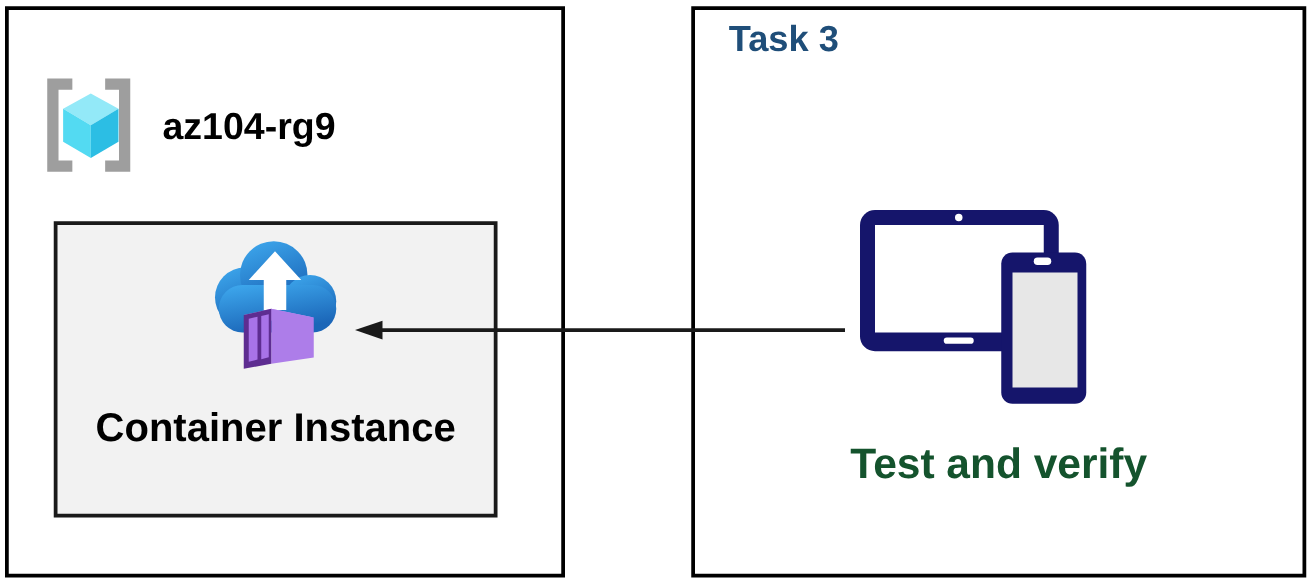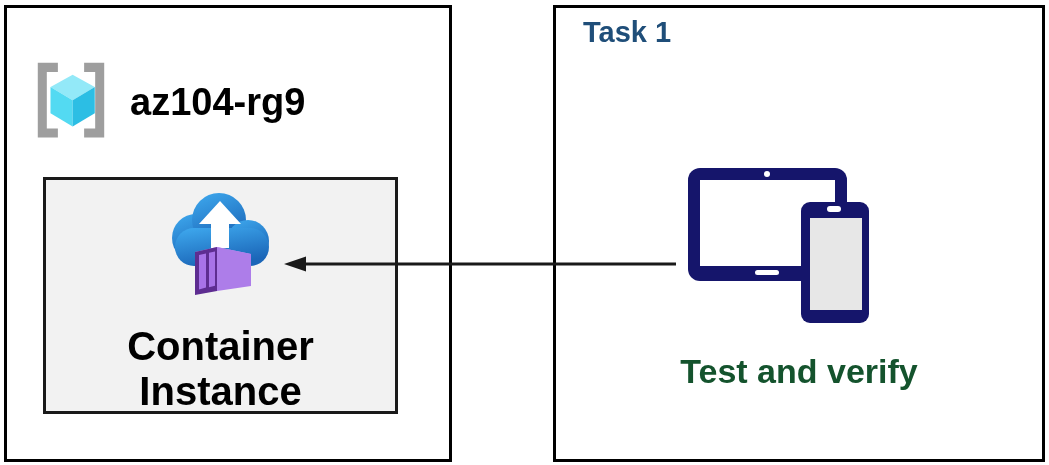--- a/index.html
+++ b/index.html
@@ -10,27 +10,27 @@
   .task-box { position:absolute; background:#fff; border:3px solid #000; }
   .task-box.t1 { left:4px;  top:5px; width:448px; height:457px; }
   .task-box.t2 { left:553px; top:5px; width:492px; height:457px; }
 
   .task-title { position:absolute; font-size:29px; font-weight:bold; letter-spacing:0px; }
   .t1 .task-title { left:17px; top:8px; }
   .t2 .task-title { left:27px; top:8px; }
 
   .rg-icon { position:absolute; left:23px; top:52px; width:82px; height:82px; }
   .rg-name { position:absolute; left:123px; top:54px; height:80px; line-height:80px;
-             font-size:38px; font-weight:bold; color:#000; }
+             font-size:30px; font-weight:bold; color:#000; }
 
   .inner-box { position:absolute; left:36px; top:169px; width:355px; height:237px;
                background:#F2F2F2; border:3px solid #1A1A1A; }
   .ci-icon { position:absolute; left:119px; top:8px; width:110px; height:110px; }
   .ci-label { position:absolute; left:0; top:144px; width:100%; text-align:center;
-              font-size:40px; font-weight:bold; color:#000; }
+              font-size:32px; font-weight:bold; color:#000; }
 
   .devices-icon { position:absolute; left:124px; top:152px; width:190px; height:170px; }
   .t2-caption { position:absolute; left:0; top:344px; width:100%; text-align:center;
                 font-size:34px; font-weight:bold; color:#14532d; }
 
   .arrow-overlay { position:absolute; left:0; top:0; width:1049px; height:465px;
                    z-index:10; pointer-events:none; }
 </style>
 </head>
 <body>
@@ -69,21 +69,21 @@
           <polygon points="30,64 52,59 52,103 30,107" fill="#5E2D91"></polygon>
           <polygon points="34,67 41,65.4 41,99.6 34,101.4" fill="#A873E8"></polygon>
           <polygon points="44,64.7 50,63.4 50,97.8 44,99.3" fill="#A873E8"></polygon>
         </g>
       </svg>
       <div class="ci-label">Container Instance</div>
     </div>
   </div>
 
   <div class="task-box t2">
-    <div class="task-title" style="color: rgb(31, 78, 121);">Task 1</div>
+    <div class="task-title" style="color: rgb(31, 78, 121);">Task 3</div>
 
     <svg class="devices-icon" viewBox="0 0 190 170">
       <g>
         <rect x="8" y="8" width="159" height="113" rx="12" fill="#15156B"></rect>
         <rect x="20" y="20" width="135" height="86" fill="#FFFFFF"></rect>
         <circle cx="87" cy="14" r="3" fill="#FFFFFF"></circle>
         <rect x="75" y="110" width="24" height="5" rx="2.5" fill="#FFFFFF"></rect>
       </g>
       <g>
         <rect x="121" y="42" width="68" height="121" rx="9" fill="#15156B"></rect>

